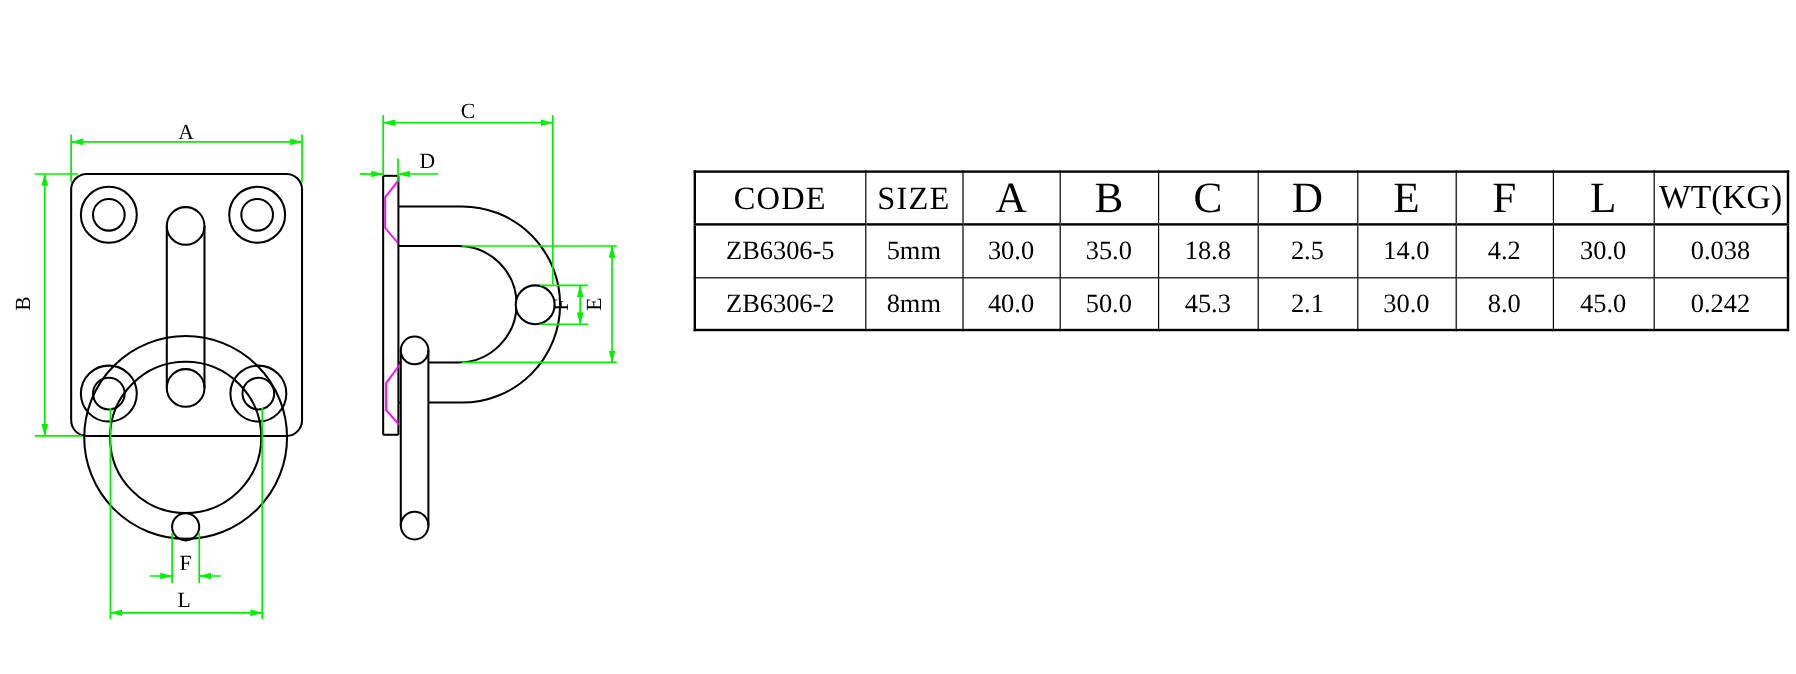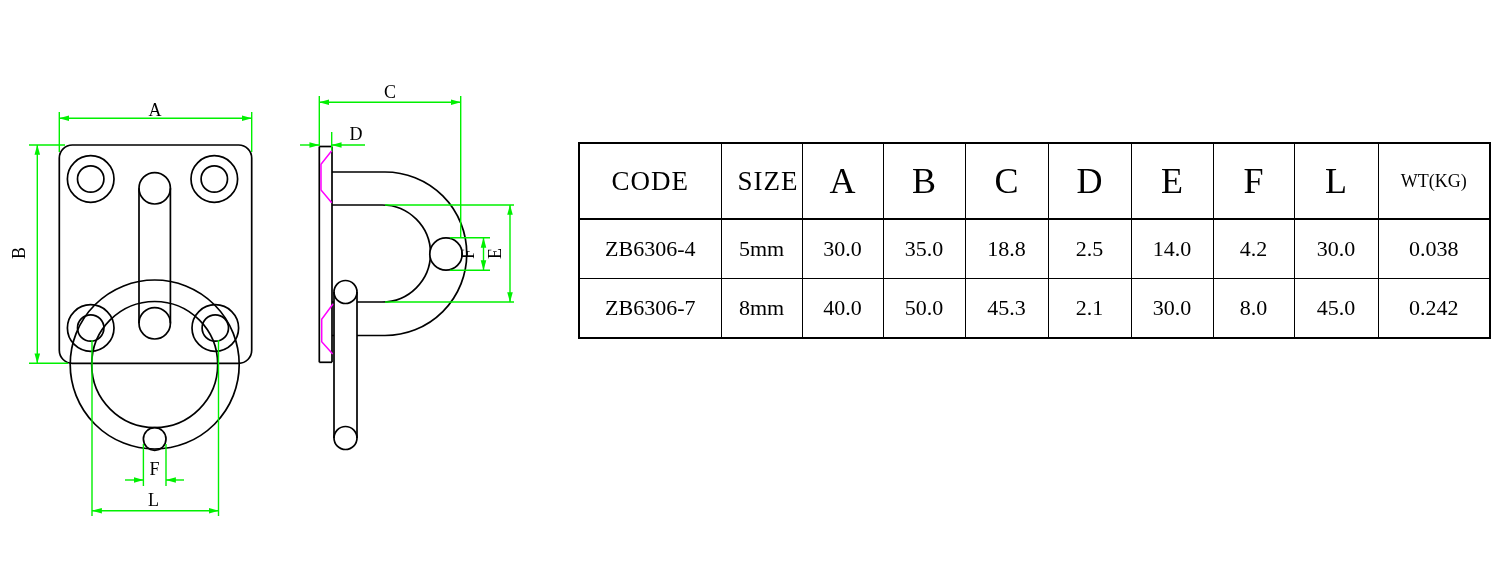--- a/index.html
+++ b/index.html
@@ -23,32 +23,32 @@
   table.spec {
     border-collapse: collapse;
     table-layout: fixed;
     width: 911px;
     background: #ffffff;
   }
   table.spec th, table.spec td {
     border: 1.5px solid #000000;
     text-align: center;
     vertical-align: middle;
-    padding: 16px;
+    padding: 0;
     color: #000000;
     overflow: hidden;
     white-space: nowrap;
   }
   table.spec { border: 2.5px solid #000000; }
   table.spec thead tr { height: 43px; }
   table.spec tbody tr { height: 44px; }
   table.spec thead th { border-bottom: 2.5px solid #000000; font-weight: normal; }
   .hdr-sm { font-size: 27px; letter-spacing: 1px; }
   .hdr-lg { font-size: 36px; }
-  .hdr-wt { font-size: 18px; }
+  .hdr-wt { font-size: 28px; }
   table.spec tbody td { font-size: 22px; }
 </style>
 </head>
 <body>
 
 <div id="canvas">
 
   <svg id="drawing-svg" width="570" height="562" viewBox="0 0 570 562">
     <defs>
       <marker id="arr" viewBox="0 0 10 6" refX="9.4" refY="3" markerWidth="10.5" markerHeight="7" orient="auto-start-reverse" markerUnits="userSpaceOnUse">
@@ -173,33 +173,33 @@
           <th class="hdr-lg">C</th>
           <th class="hdr-lg">D</th>
           <th class="hdr-lg">E</th>
           <th class="hdr-lg">F</th>
           <th class="hdr-lg">L</th>
           <th class="hdr-wt">WT(KG)</th>
         </tr>
       </thead>
       <tbody>
         <tr>
-          <td>ZB6306-4</td>
+          <td>ZB6306-5</td>
           <td>5mm</td>
           <td>30.0</td>
           <td>35.0</td>
           <td>18.8</td>
           <td>2.5</td>
           <td>14.0</td>
           <td>4.2</td>
           <td>30.0</td>
           <td>0.038</td>
         </tr>
         <tr>
-          <td>ZB6306-7</td>
+          <td>ZB6306-2</td>
           <td>8mm</td>
           <td>40.0</td>
           <td>50.0</td>
           <td>45.3</td>
           <td>2.1</td>
           <td>30.0</td>
           <td>8.0</td>
           <td>45.0</td>
           <td>0.242</td>
         </tr>

